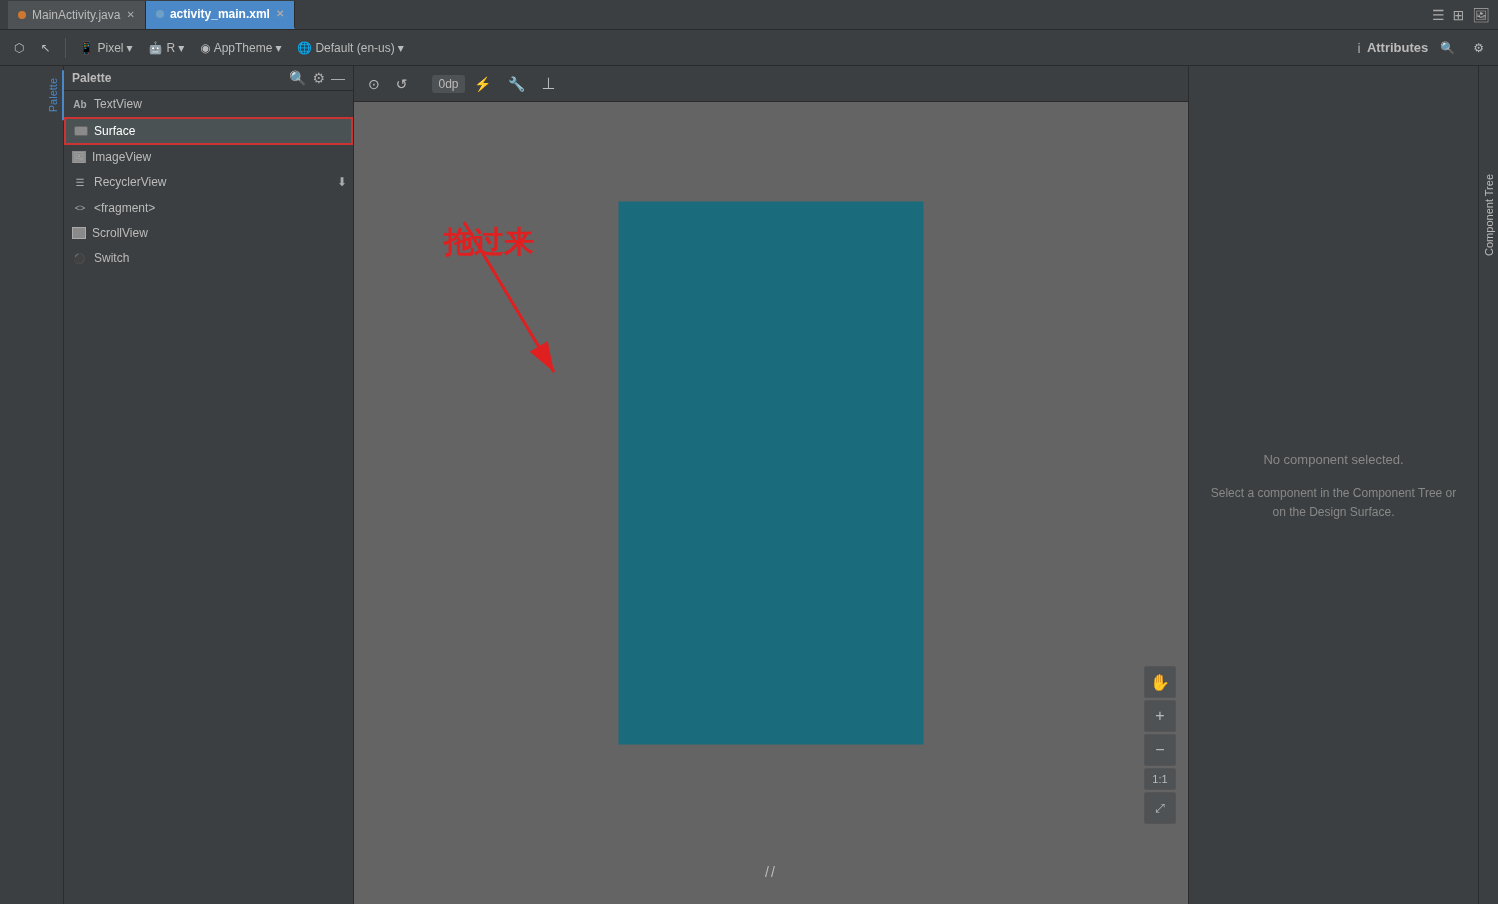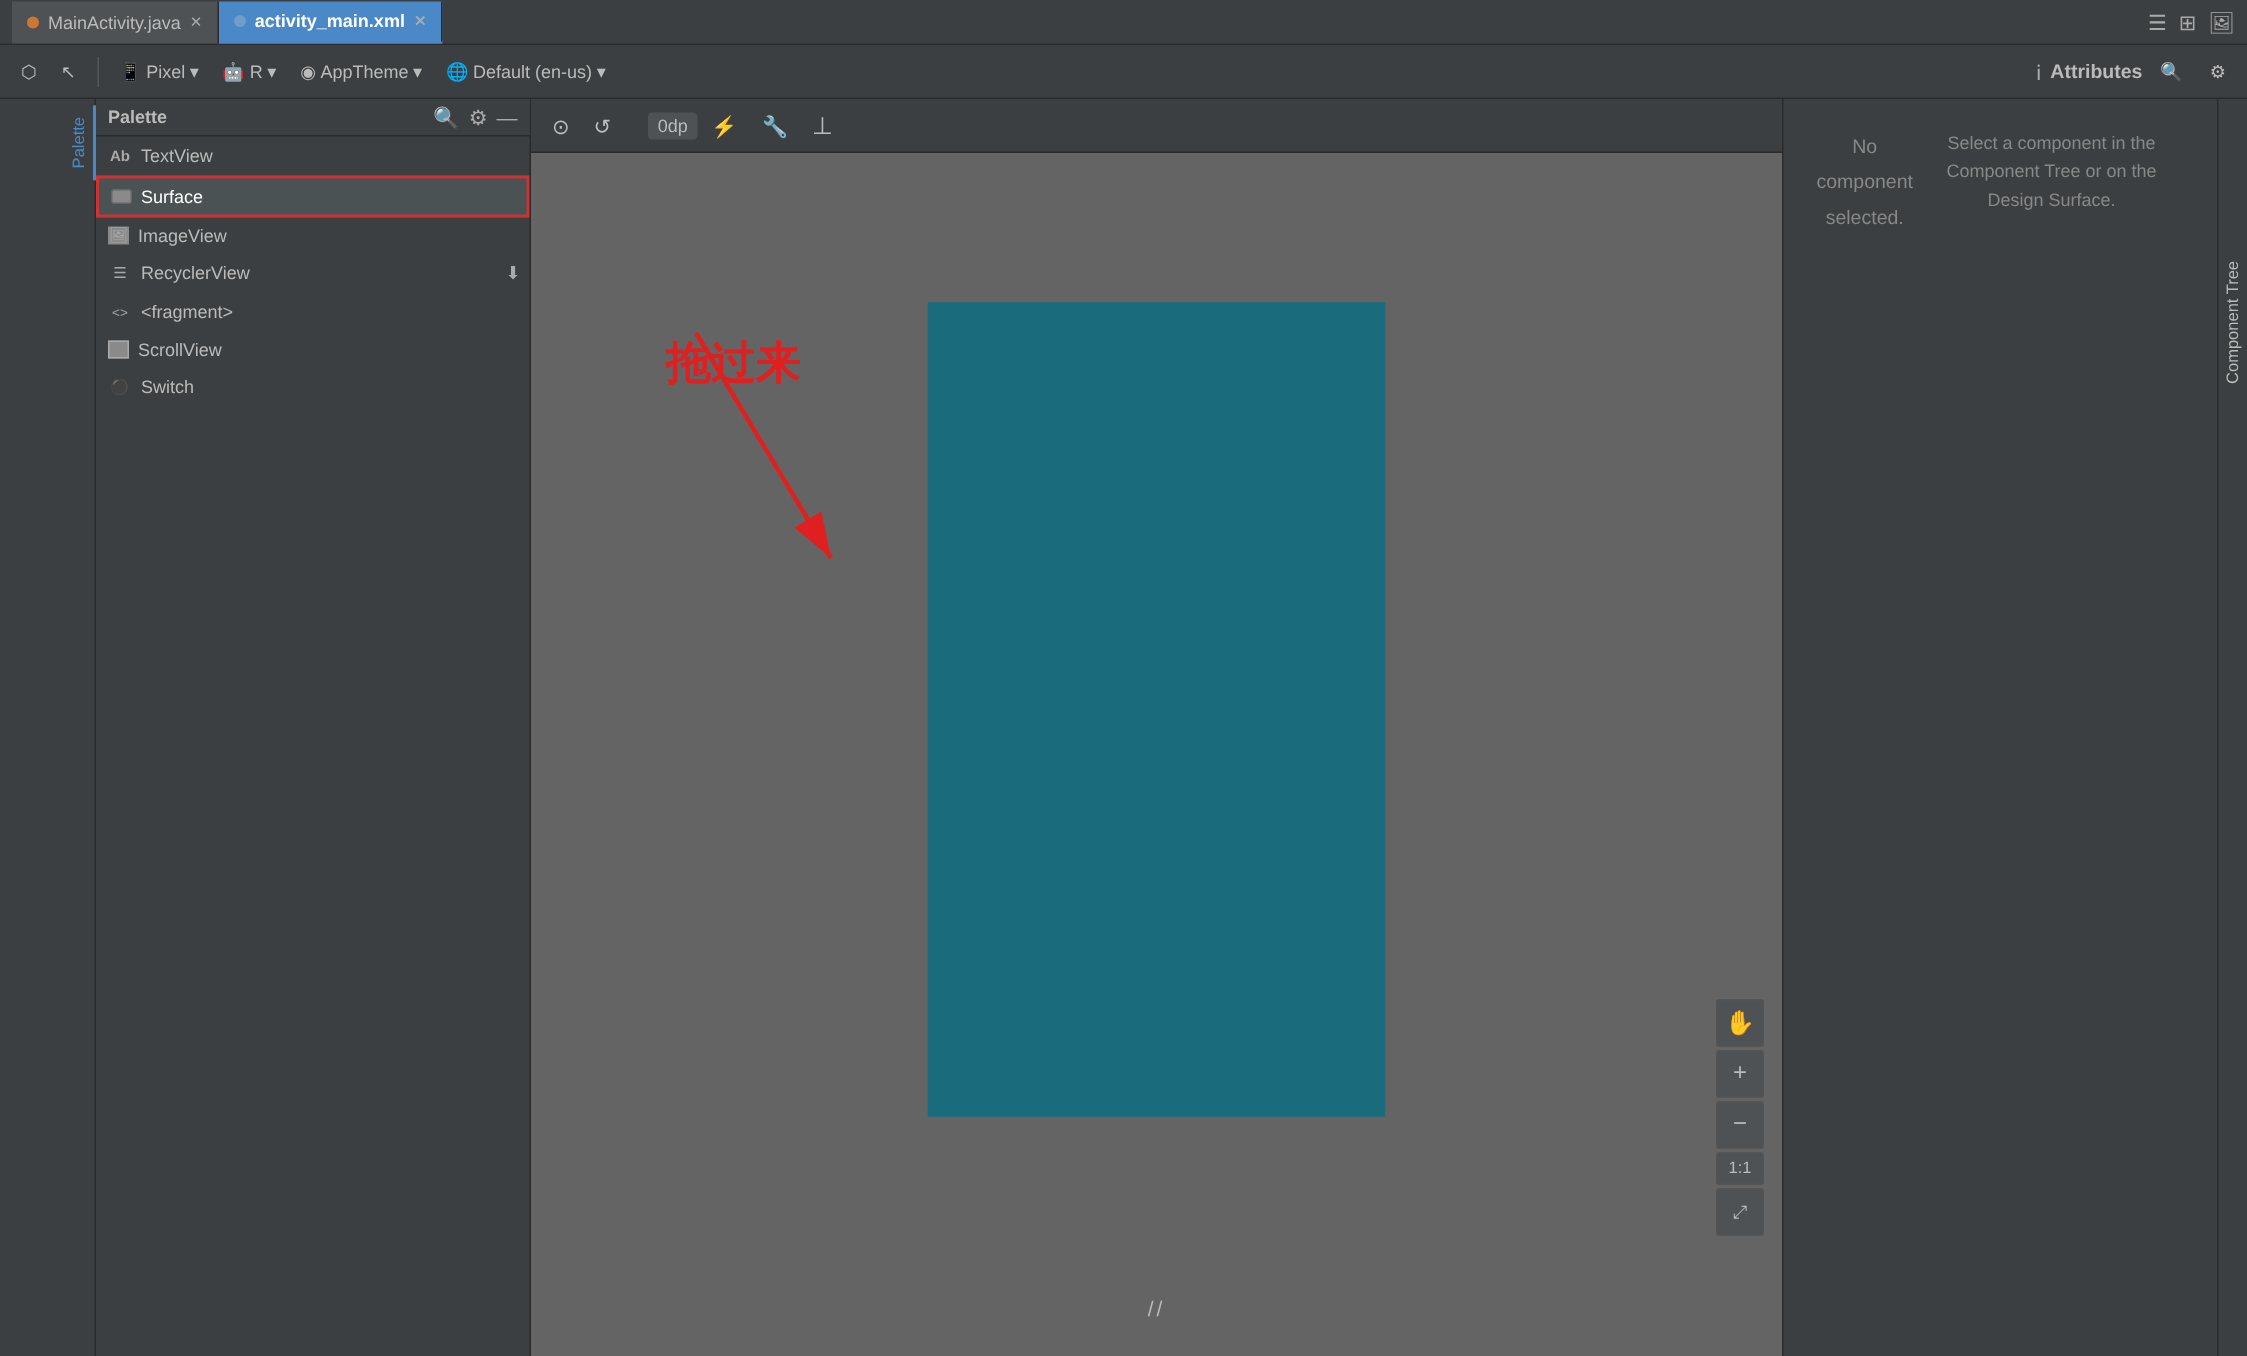--- a/index.html
+++ b/index.html
@@ -66,21 +66,21 @@
     .design-toolbar-btn { background: none; border: none; color: #bbb; cursor: pointer; padding: 3px 6px; font-size: 12px; border-radius: 3px; }
     .zero-dp { background: #4e5254; border: none; color: #bbb; padding: 2px 6px; font-size: 12px; border-radius: 3px; cursor: pointer; margin-left: 15px; }
 
     
     .zoom-controls { position: absolute; right: 12px; bottom: 80px; display: flex; flex-direction: column; gap: 2px; }
     .zoom-btn { width: 32px; height: 32px; background: #4e5254; border: 1px solid #555; color: #bbb; font-size: 16px; cursor: pointer; display: flex; align-items: center; justify-content: center; border-radius: 2px; }
     .zoom-ratio { background: #4e5254; border: 1px solid #555; color: #bbb; font-size: 11px; padding: 4px 2px; text-align: center; border-radius: 2px; cursor: pointer; }
 
     
     .attributes-panel { width: 290px; background: #3c3f41; border-left: 1px solid #2b2b2b; display: flex; flex-direction: column; }
-    .attr-content { flex: 1; display: flex; flex-direction: row; align-items: flex-start; justify-content: center; padding: 20px; text-align: center; color: #888; font-size: 13px; line-height: 1.8; }
+    .attr-content { flex: 1; display: flex; flex-direction: column; align-items: center; justify-content: center; padding: 20px; text-align: center; color: #888; font-size: 13px; line-height: 1.8; }
 
     
     .vertical-tab-right { width: 20px; background: #3c3f41; border-left: 1px solid #2b2b2b; display: flex; flex-direction: column; align-items: center; padding-top: 100px; }
     .download-icon { position: absolute; right: 6px; top: 50%; transform: translateY(-50%); color: #aaa; font-size: 12px; }
 
     .info-btn { background: none; border: none; color: #aaa; font-size: 14px; cursor: pointer; }
   </style>
 </head>
 <body>
 

